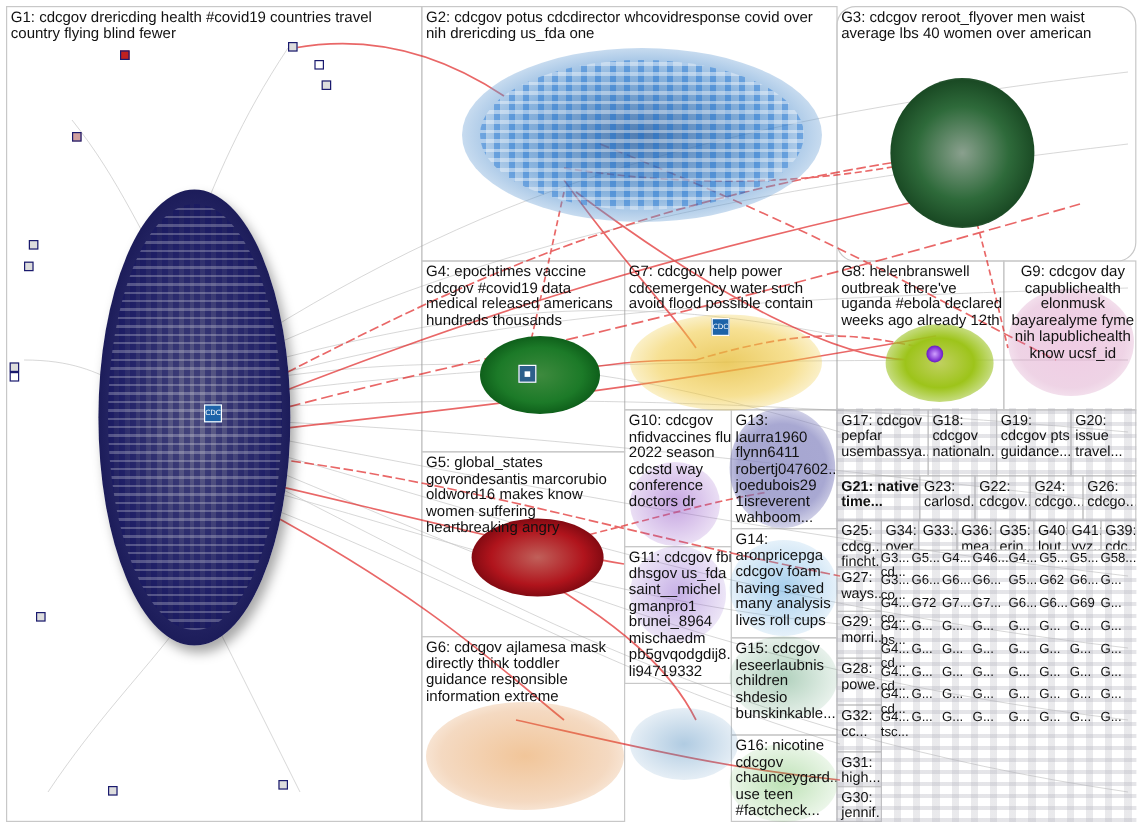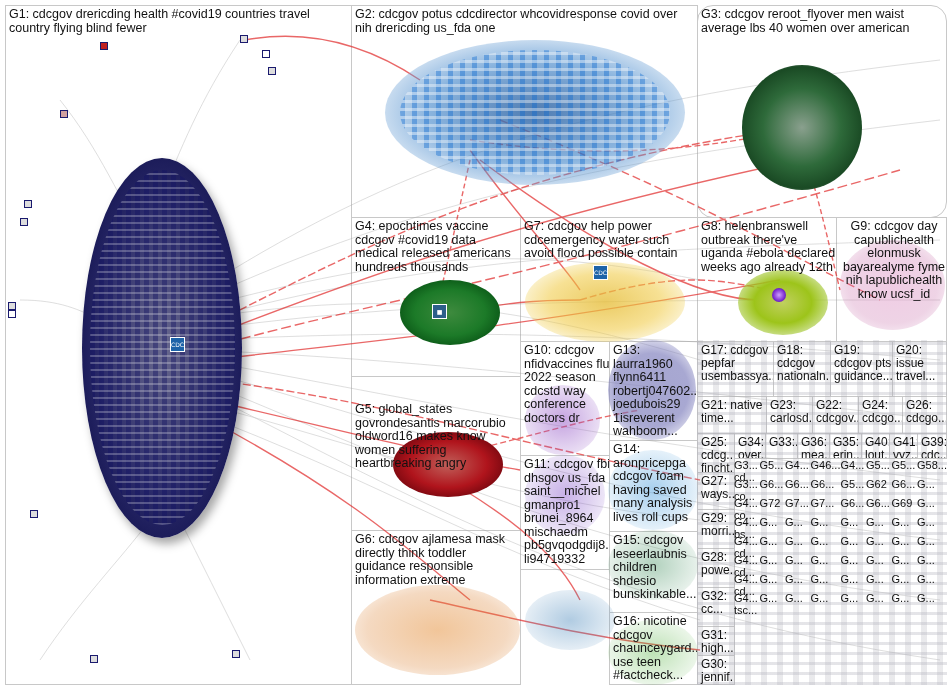--- a/index.html
+++ b/index.html
@@ -157,21 +157,21 @@
   <div class="box" style="left:520px; top:217px; width:178px; height:125px;">
     <div class="label" style="width:172px;">G7: cdcgov help power cdcemergency water such avoid flood possible contain</div>
   </div>
   <div class="box" style="left:697px; top:217px; width:140px; height:125px;">
     <div class="label" style="width:135px;">G8: helenbranswell outbreak there've uganda #ebola declared weeks ago already 12th</div>
   </div>
   <div class="box" style="left:836px; top:217px; width:111px; height:125px;">
     <div class="label" style="width:108px;text-align:center;">G9: cdcgov day capublichealth elonmusk bayarealyme fyme nih lapublichealth know ucsf_id</div>
   </div>
   <div class="box" style="left:351px; top:376px; width:170px; height:155px;">
-    <div class="label" style="width:165px;margin-top:24px;">G5: global_states govrondesantis marcorubio oldword16 makes know women suffering heartbreaking angry</div>
+    <div class="label" style="width:165px;">G5: global_states govrondesantis marcorubio oldword16 makes know women suffering heartbreaking angry</div>
   </div>
   <div class="box" style="left:351px; top:530px; width:170px; height:155px;">
     <div class="label" style="width:165px;">G6: cdcgov ajlamesa mask directly think toddler guidance responsible information extreme</div>
   </div>
   <div class="box" style="left:520px; top:341px; width:90px; height:115px;">
     <div class="label" style="width:86px;">G10: cdcgov nfidvaccines flu 2022 season cdcstd way conference doctors dr</div>
   </div>
   <div class="box" style="left:520px; top:455px; width:90px; height:115px;">
     <div class="label" style="width:86px;">G11: cdcgov fbi dhsgov us_fda saint__michel gmanpro1 brunei_8964 mischaedm pb5gvqodgdij8... li94719332</div>
   </div>
@@ -195,21 +195,21 @@
     <div class="label small" style="width:55px;">G18: cdcgov nationaln...</div>
   </div>
   <div class="box" style="left:830px; top:341px; width:63px; height:56px;">
     <div class="label small" style="width:60px;">G19: cdcgov pts guidance...</div>
   </div>
   <div class="box" style="left:892px; top:341px; width:55px; height:56px;">
     <div class="label small" style="width:52px;">G20: issue travel...</div>
   </div>
 
   <div class="box" style="left:697px; top:396px; width:70px; height:38px;">
-    <div class="label small" style="width:66px;">G21: native time...</div>
+    <div class="label small" style="width:66px;font-weight:bold;">G21: native time...</div>
   </div>
   <div class="box" style="left:766px; top:396px; width:47px; height:38px;">
     <div class="label small" style="width:44px;">G23: carlosd...</div>
   </div>
   <div class="box" style="left:812px; top:396px; width:47px; height:38px;">
     <div class="label small" style="width:44px;">G22: cdcgov...</div>
   </div>
   <div class="box" style="left:858px; top:396px; width:45px; height:38px;">
     <div class="label small" style="width:42px;">G24: cdcgo...</div>
   </div>

